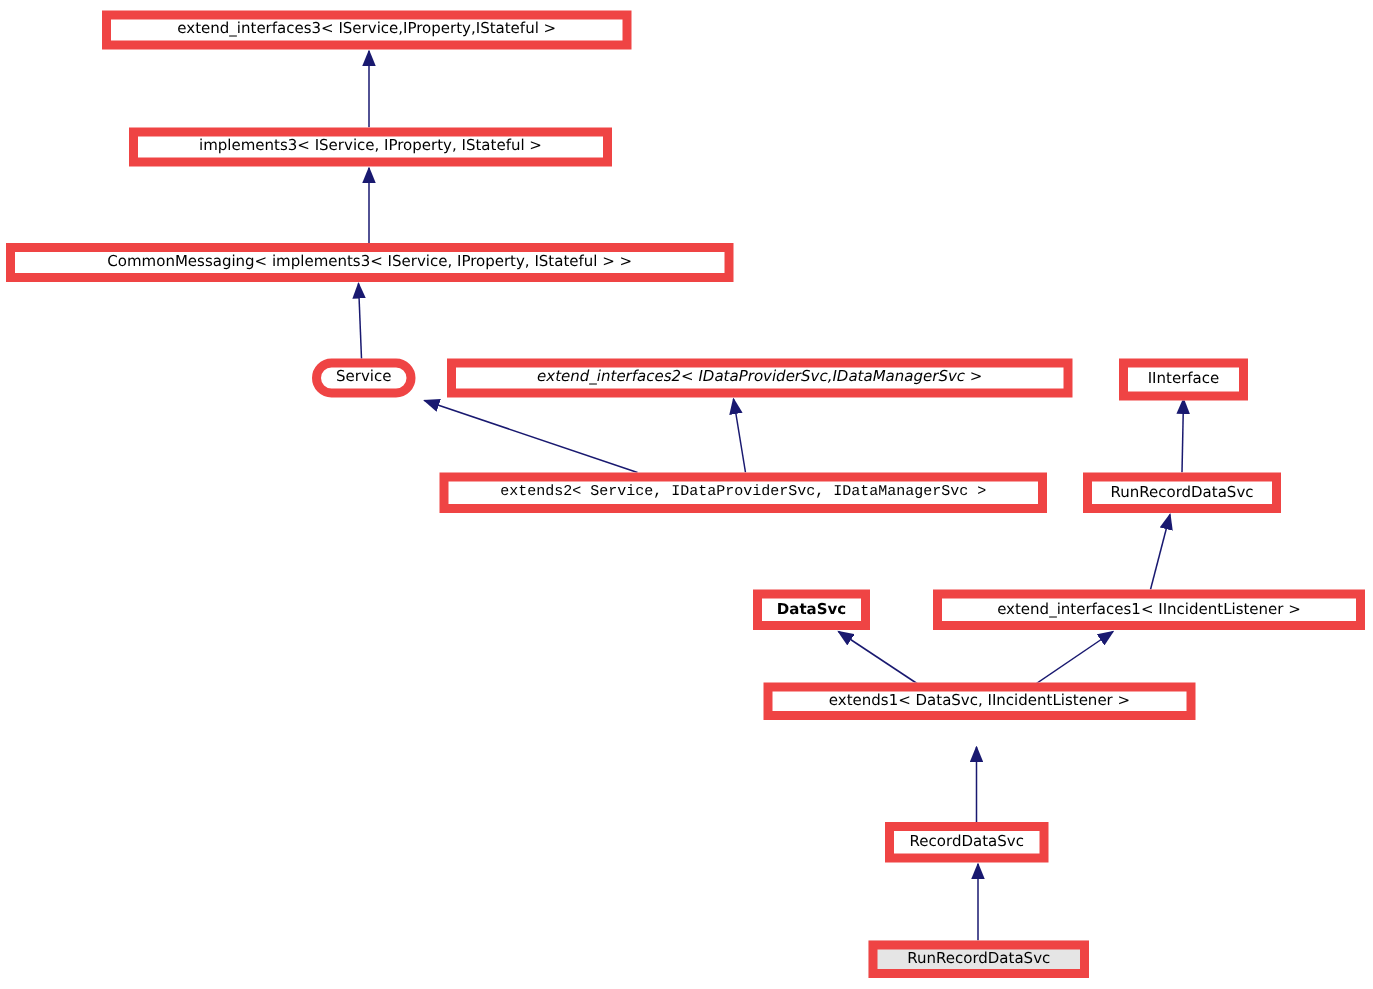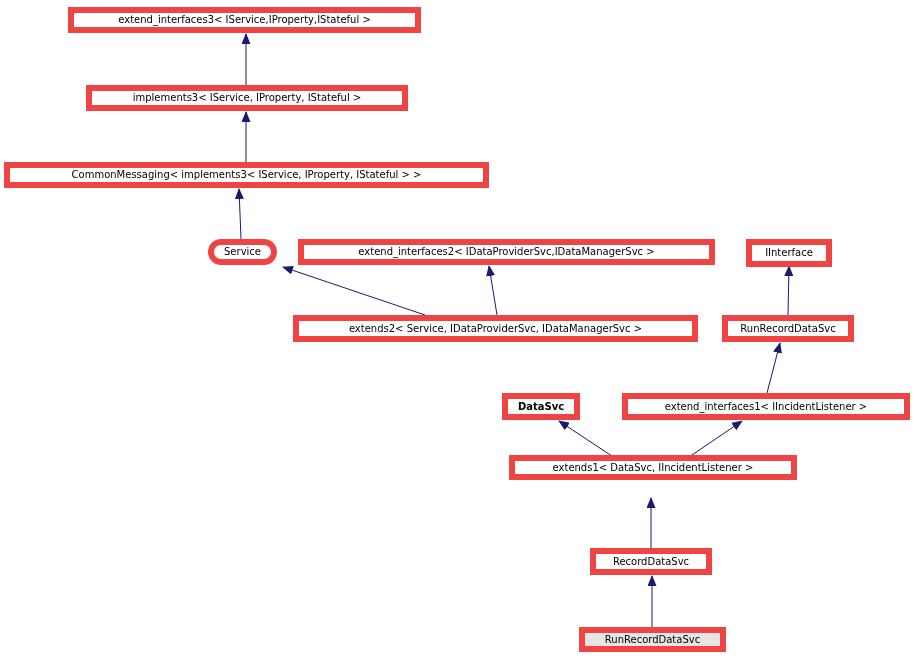--- a/index.html
+++ b/index.html
@@ -63,23 +63,23 @@
         <line x1="667" y1="472" x2="742" y2="421" stroke="#191970" stroke-width="1" marker-end="url(#arrowhead)"></line>
         <line x1="651" y1="548" x2="651" y2="498" stroke="#191970" stroke-width="1" marker-end="url(#arrowhead)"></line>
         <line x1="652" y1="627" x2="652" y2="576" stroke="#191970" stroke-width="1" marker-end="url(#arrowhead)"></line>
       </g>
   </svg>
   <div id="nodes-layer">
       <div class="node" style="left: 68px; top: 7px; width: 353px; height: 26px;">extend_interfaces3&lt; IService,IProperty,IStateful &gt;</div>
       <div class="node" style="left: 86px; top: 85px; width: 322px; height: 26px;">implements3&lt; IService, IProperty, IStateful &gt;</div>
       <div class="node" style="left: 4px; top: 162px; width: 485px; height: 26px;">CommonMessaging&lt; implements3&lt; IService, IProperty, IStateful &gt; &gt;</div>
       <div class="node" style="left: 208px; top: 239px; width: 69px; height: 26px; border-radius: 13px;">Service</div>
-      <div class="node" style="left: 298px; top: 239px; width: 417px; height: 26px;">extend_interfaces2&lt; IDataProviderSvc,IDataManagerSvc &gt;</div>
+      <div class="node" style="left: 298px; top: 239px; width: 417px; height: 26px; font-style: italic;">extend_interfaces2&lt; IDataProviderSvc,IDataManagerSvc &gt;</div>
       <div class="node" style="left: 746px; top: 239px; width: 86px; height: 28px;">IInterface</div>
-      <div class="node" style="left: 293px; top: 315px; width: 405px; height: 27px;">extends2&lt; Service, IDataProviderSvc, IDataManagerSvc &gt;</div>
+      <div class="node" style="left: 293px; top: 315px; width: 405px; height: 27px; font-family: Liberation Mono, monospace;">extends2&lt; Service, IDataProviderSvc, IDataManagerSvc &gt;</div>
       <div class="node" style="left: 722px; top: 315px; width: 132px; height: 27px;">RunRecordDataSvc</div>
       <div class="node" style="left: 502px; top: 393px; width: 78px; height: 27px; font-weight: bold;">DataSvc</div>
       <div class="node" style="left: 622px; top: 393px; width: 288px; height: 27px;">extend_interfaces1&lt; IIncidentListener &gt;</div>
       <div class="node" style="left: 509px; top: 455px; width: 288px; height: 25px;">extends1&lt; DataSvc, IIncidentListener &gt;</div>
-      <div class="node" style="left: 590px; top: 548px; width: 122px; height: 27px;">RecordDataSvc</div>
+      <div class="node" style="left: 590px; top: 548px; width: 109px; height: 27px;">RecordDataSvc</div>
       <div class="node highlight" style="left: 579px; top: 627px; width: 147px; height: 25px;">RunRecordDataSvc</div>
     </div>
 </div>
 
 </body></html>

